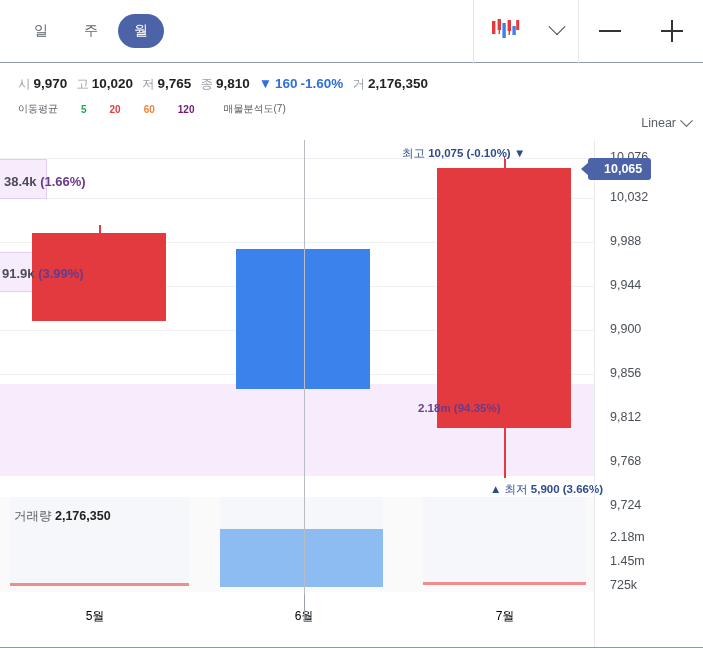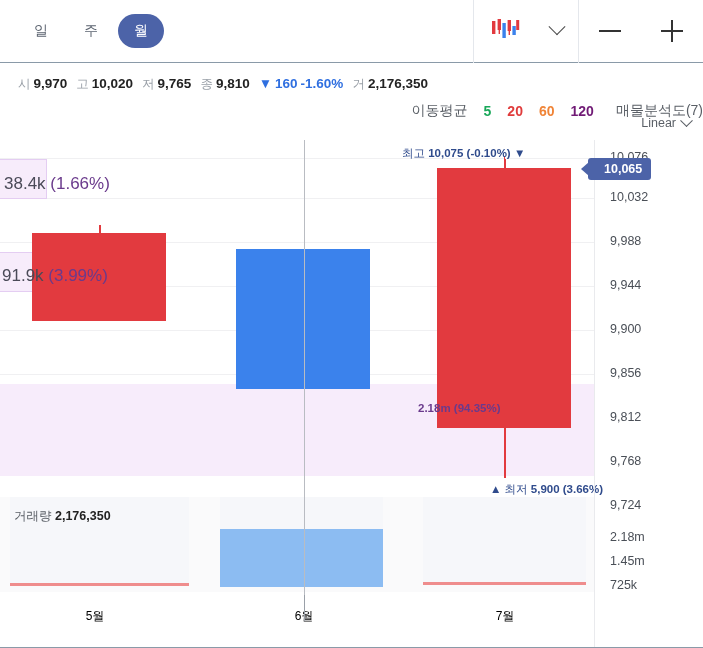--- a/index.html
+++ b/index.html
@@ -50,21 +50,21 @@
   .info-row1{
     padding:13px 0 0 18px;font-size:13.5px;white-space:nowrap;
     display:flex;align-items:baseline;gap:0;
   }
   .sym{font-weight:bold;color:#222;font-size:13.5px;margin-right:10px;}
   .lbl{color:#9aa0a8;margin-right:3px;font-size:12.5px;}
   .val{font-weight:bold;color:#222;margin-right:9px;}
   .down{color:#2f6fe0;font-weight:bold;margin-right:3px;}
   .down-pct{color:#2f6fe0;font-weight:bold;margin-right:9px;}
 
-  .info-row2{padding:9px 0 0 18px;font-size:14px;display:flex;align-items:center;gap:9px;justify-content:flex-end;}
+  .info-row2{padding:9px 0 0 18px;font-size:10px;display:flex;align-items:center;gap:16px;}
   .ma-lbl{color:#5a5f66;margin-right:7px;}
   .ma{font-weight:bold;margin-right:7px;}
   .ma5{color:#1aa85a;}
   .ma20{color:#e03c3c;}
   .ma60{color:#f08437;}
   .ma120{color:#701a75;}
   .vp-lbl{color:#5a5f66;margin-left:6px;}
 
   
   .scale-sel{
@@ -97,21 +97,21 @@
 
   .crosshair-v{position:absolute;top:0;width:1px;background:#b9bcc2;}
 
   
   .ann{position:absolute;font-size:11.5px;white-space:nowrap;}
   .ann-high{color:#2f4b8c;font-weight:bold;}
   .ann-high .nm{font-weight:normal;}
   .ann-low{color:#2f4b8c;font-weight:bold;}
   .ann-low .nm{font-weight:normal;}
   .ann-vp{color:#6a3a8c;font-weight:bold;font-size:11.5px;}
-  .ann-vp-left{color:#4a4a58;font-weight:normal;font-size:17px;}
+  .ann-vp-left{color:#4a4a58;font-weight:bold;font-size:13px;}
   .ann-vp-left .pc{color:#6a3a8c;}
   .marker-line{position:absolute;width:1px;background:#e23a3f;}
 
   .vol-label{position:absolute;left:14px;top:508px;font-size:12.5px;color:#5a5f66;}
   .vol-label b{color:#222;font-size:12.5px;}
 
   
   .axis-r{position:absolute;left:594px;top:140px;width:109px;height:455px;}
   .axis-sep{position:absolute;left:594px;top:140px;width:1px;height:508px;background:#e9eaed;}
   .tick{position:absolute;left:16px;font-size:12.5px;color:#4a4f57;white-space:nowrap;}

